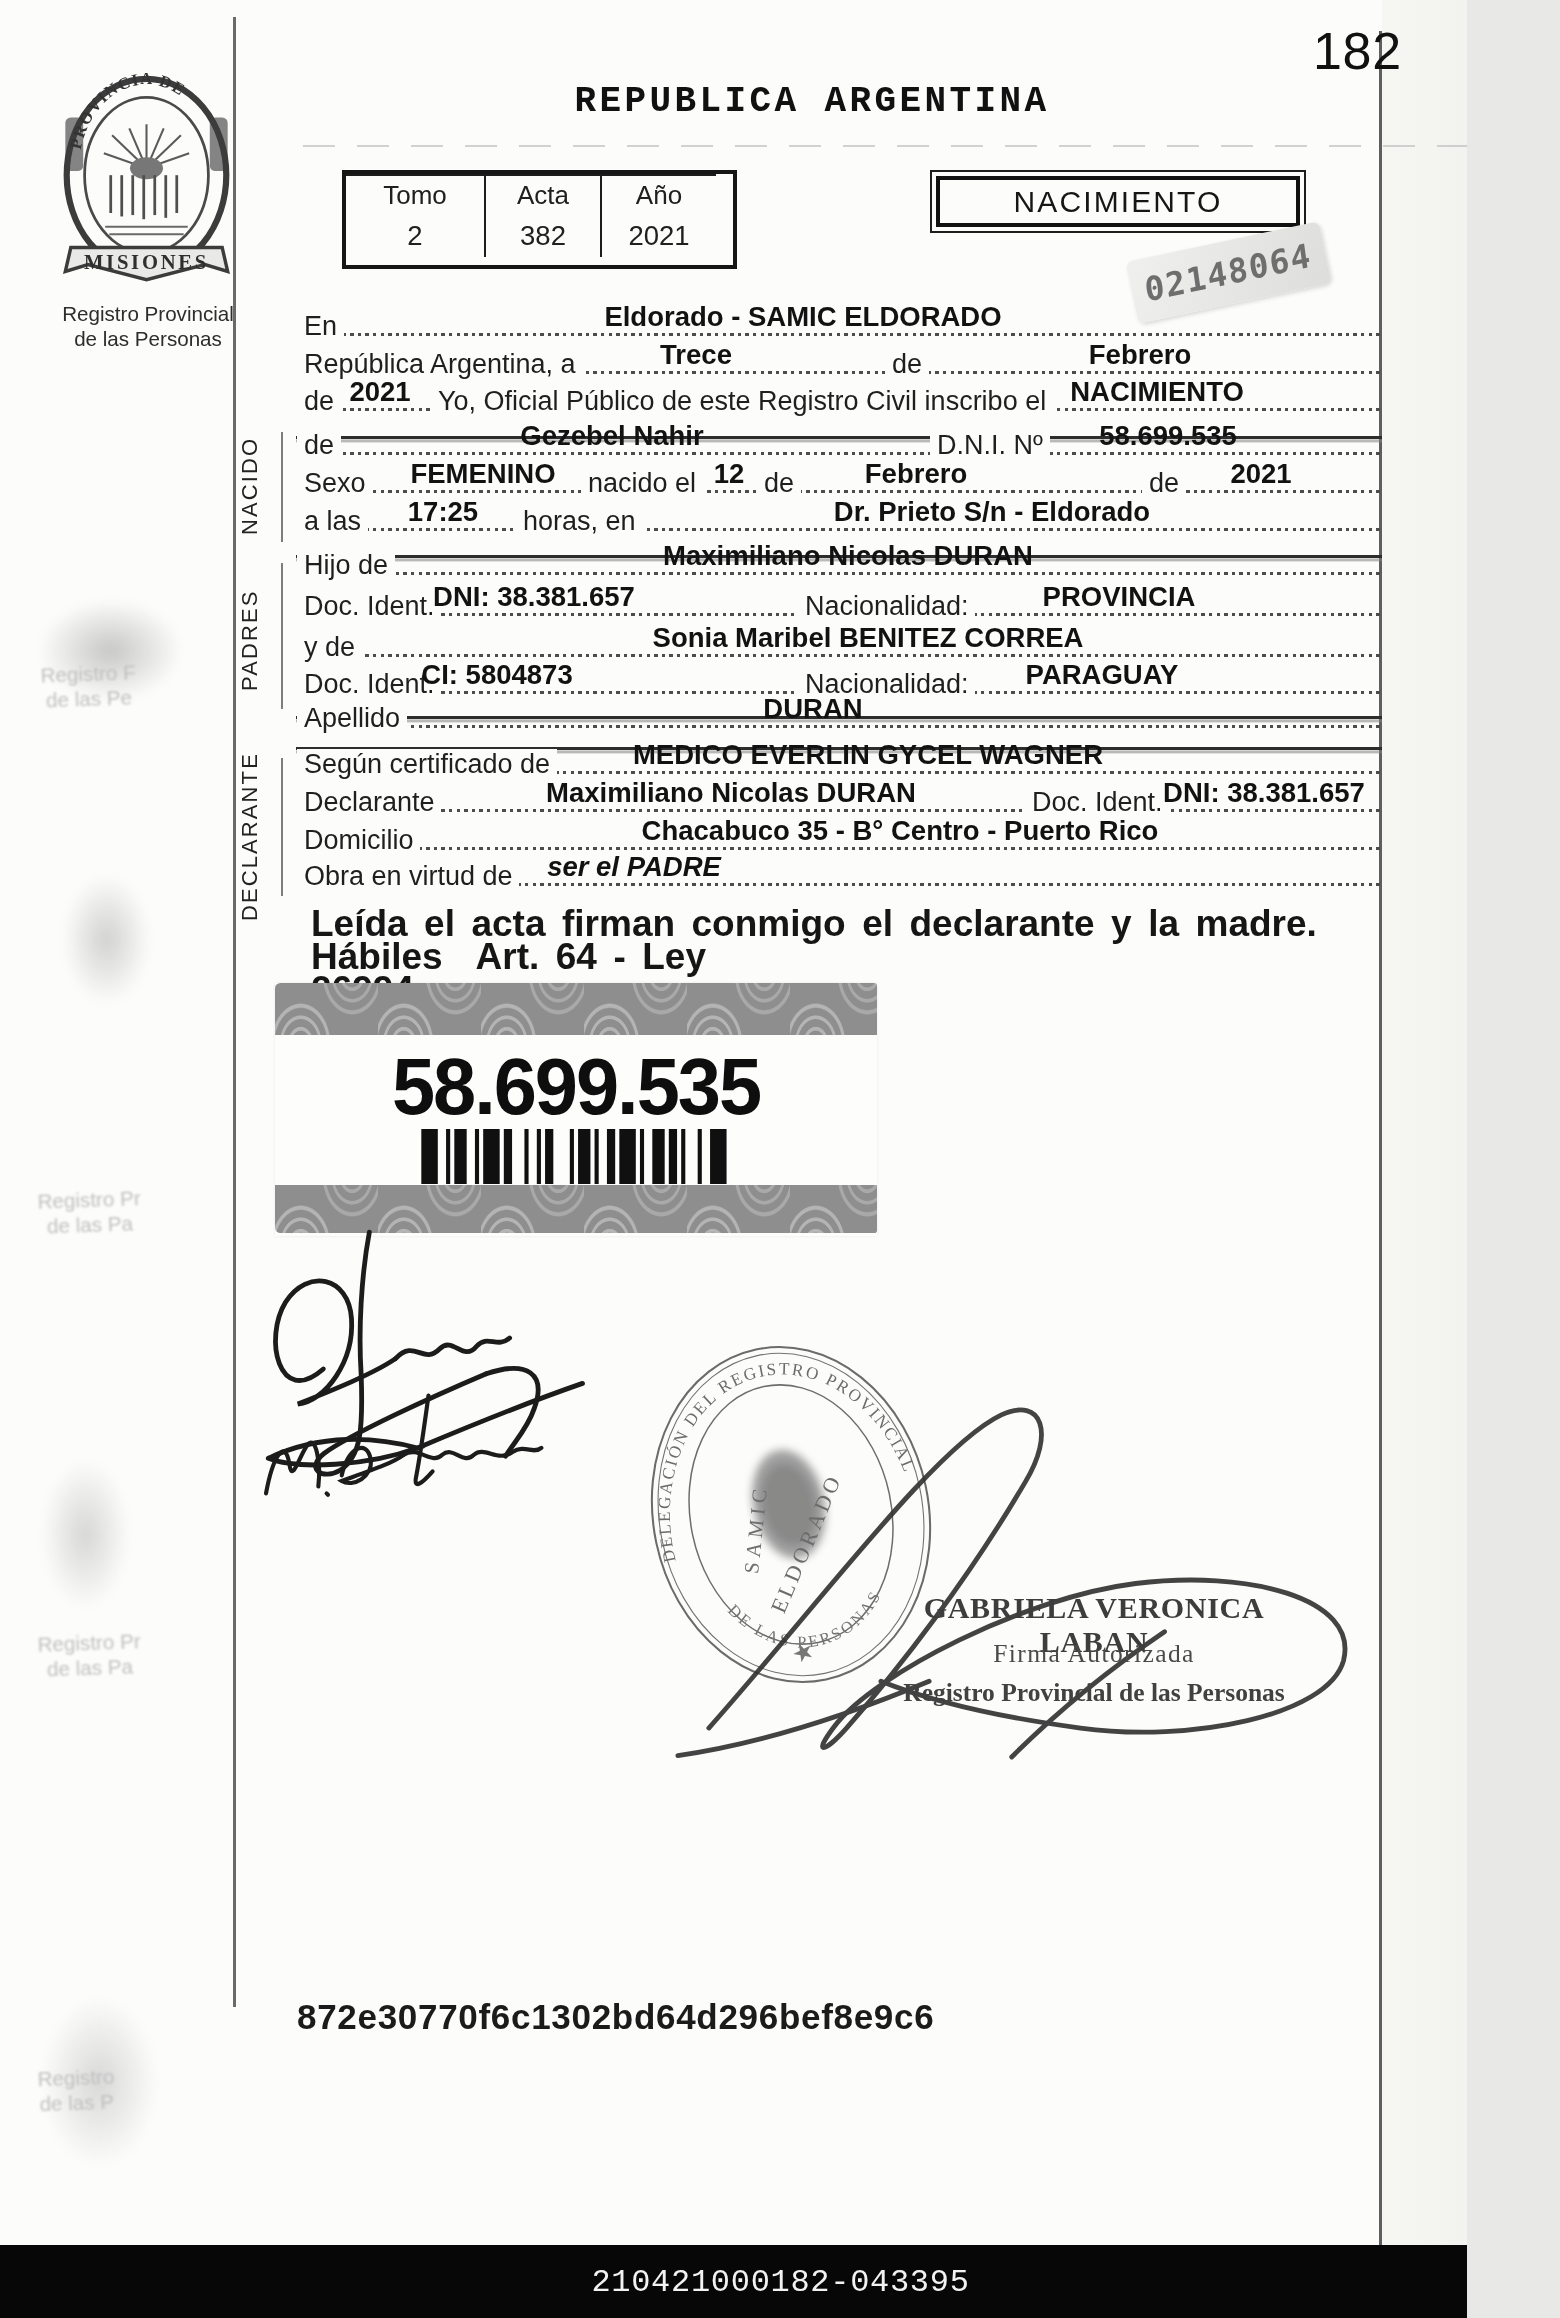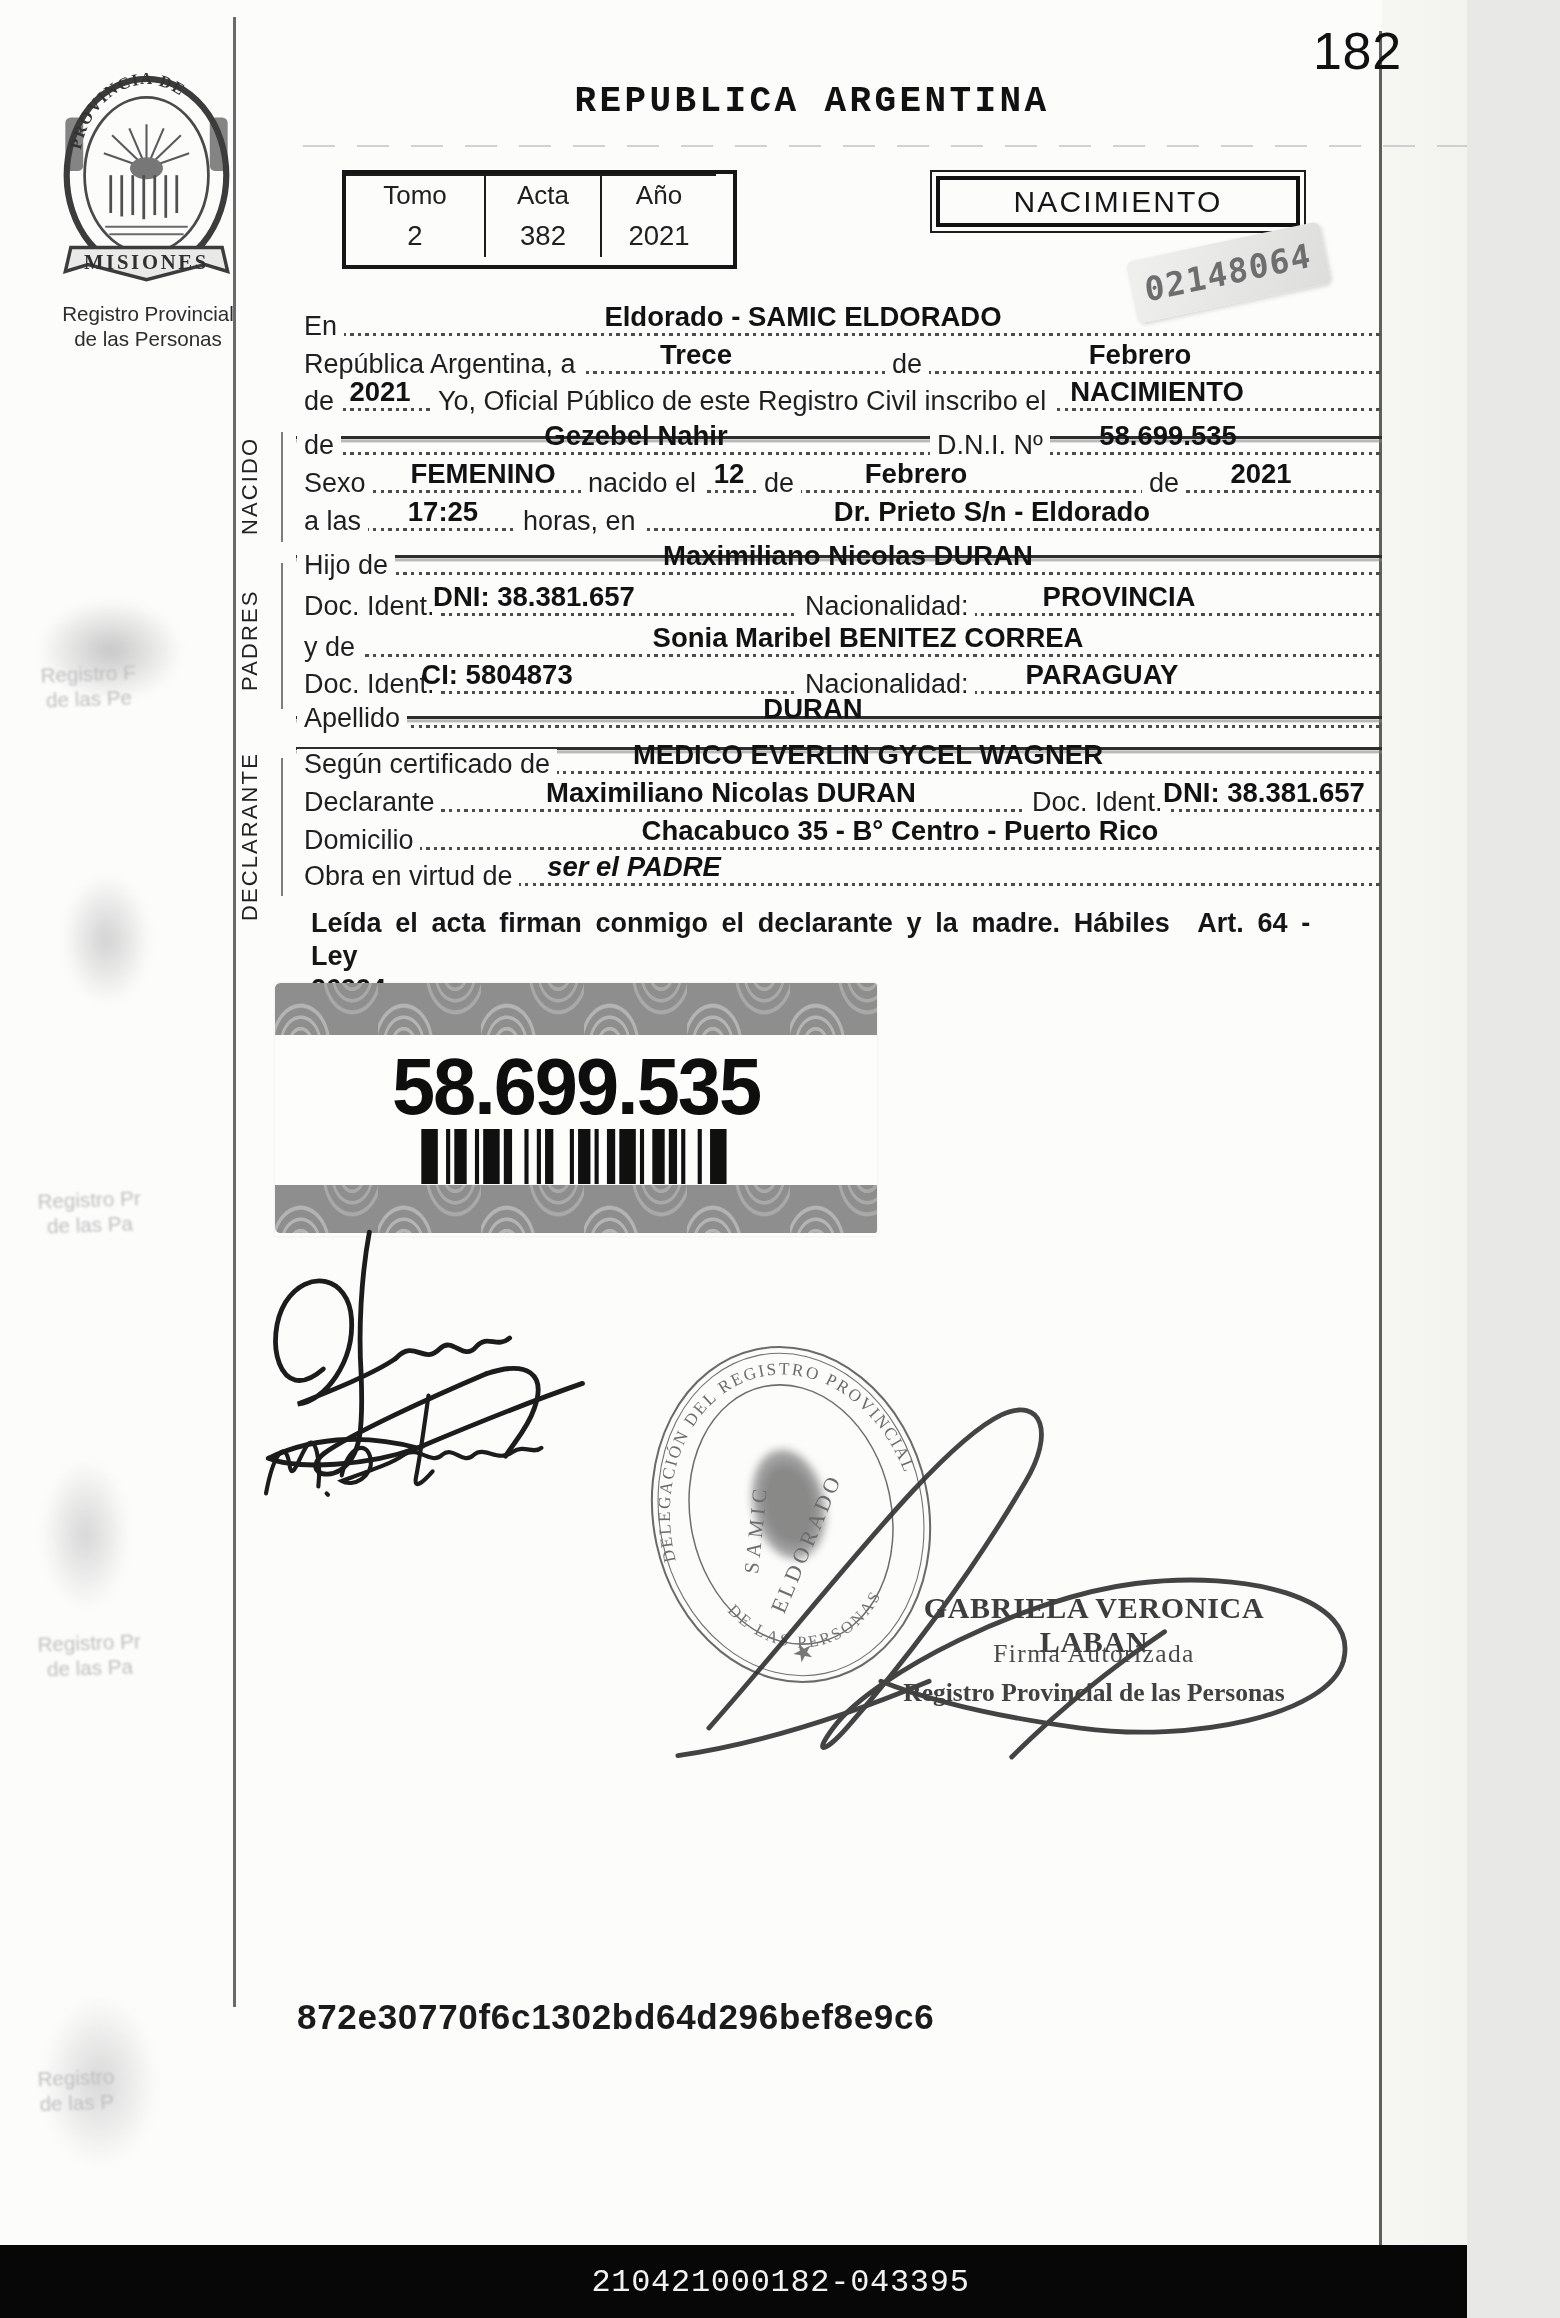--- a/index.html
+++ b/index.html
@@ -49,21 +49,21 @@
      color:#121212;z-index:3;}
   .fval.c{transform:translateX(-50%);}
   .sep{position:absolute;left:296px;width:1086px;height:3.4px;background:#2d2d2d;
      box-shadow:0 3.4px 0 rgba(130,130,130,.55);}
   
   .vlabel{position:absolute;left:237px;width:33px;writing-mode:vertical-rl;
      transform:rotate(180deg);text-align:center;font-size:22px;letter-spacing:2.1px;
      color:#222;}
   .vbracket{position:absolute;left:281px;width:2.1px;background:#7d7d7d;}
   
-  .note{left:311px;top:907px;width:1019px;font-size:27px;font-weight:bold;
+  .note{left:311px;top:907px;width:1019px;font-size:37px;font-weight:bold;
      line-height:33px;color:#161616;word-spacing:6.2px;}
   
   .dni-block{left:275px;top:983px;width:602px;height:253px;background:#fdfdfc;
      box-shadow:0 0 2.8px rgba(0,0,0,.08);}
   .guilloche{position:absolute;left:0;width:602px;height:52px;background-color:#8e8e8e;
      background-image:
       radial-gradient(ellipse 29px 40px at 25% 118%,transparent 0 9.6px,#b4b4b4 10.3px 12.4px,transparent 13px 18px,#b4b4b4 18.6px 20.6px,transparent 21.3px 26px,#b4b4b4 27px 29px,transparent 30px),
       radial-gradient(ellipse 29px 40px at 75% -18%,transparent 0 9.6px,#a9a9a9 10.3px 12.4px,transparent 13px 18px,#a9a9a9 18.6px 20.6px,transparent 21.3px 26px,#a9a9a9 27px 29px,transparent 30px);
      background-size:103px 52px;}
   .guilloche.top{top:0;border-radius:5.5px 2.8px 0 0;}
@@ -188,21 +188,21 @@
       <div class="frow" style="top: 374px;">
         <div class="leader"></div>
         <span class="flbl" style="left: 0px;">de</span>
         <span class="fval c" style="left: 83px;">2021</span>
         <span class="flbl" style="left: 134px;">Yo, Oficial Público de este Registro Civil inscribo el</span>
         <span class="fval c" style="left: 860px;">NACIMIENTO</span>
       </div>
       <div class="frow" style="top: 418px;">
         <div class="leader"></div>
         <span class="flbl" style="left: 0px;">de</span>
-        <span class="fval c" style="left: 339px;">Gezebel Nahir</span>
+        <span class="fval c" style="left: 315px;">Gezebel Nahir</span>
         <span class="flbl" style="left: 633px;">D.N.I. Nº</span>
         <span class="fval c" style="left: 871px;">58.699.535</span>
       </div>
       <div class="frow" style="top: 456px;">
         <div class="leader"></div>
         <span class="flbl" style="left: 0px;">Sexo</span>
         <span class="fval c" style="left: 186px;">FEMENINO</span>
         <span class="flbl" style="left: 284px;">nacido el</span>
         <span class="fval c" style="left: 432px;">12</span>
         <span class="flbl" style="left: 460px;">de</span>

